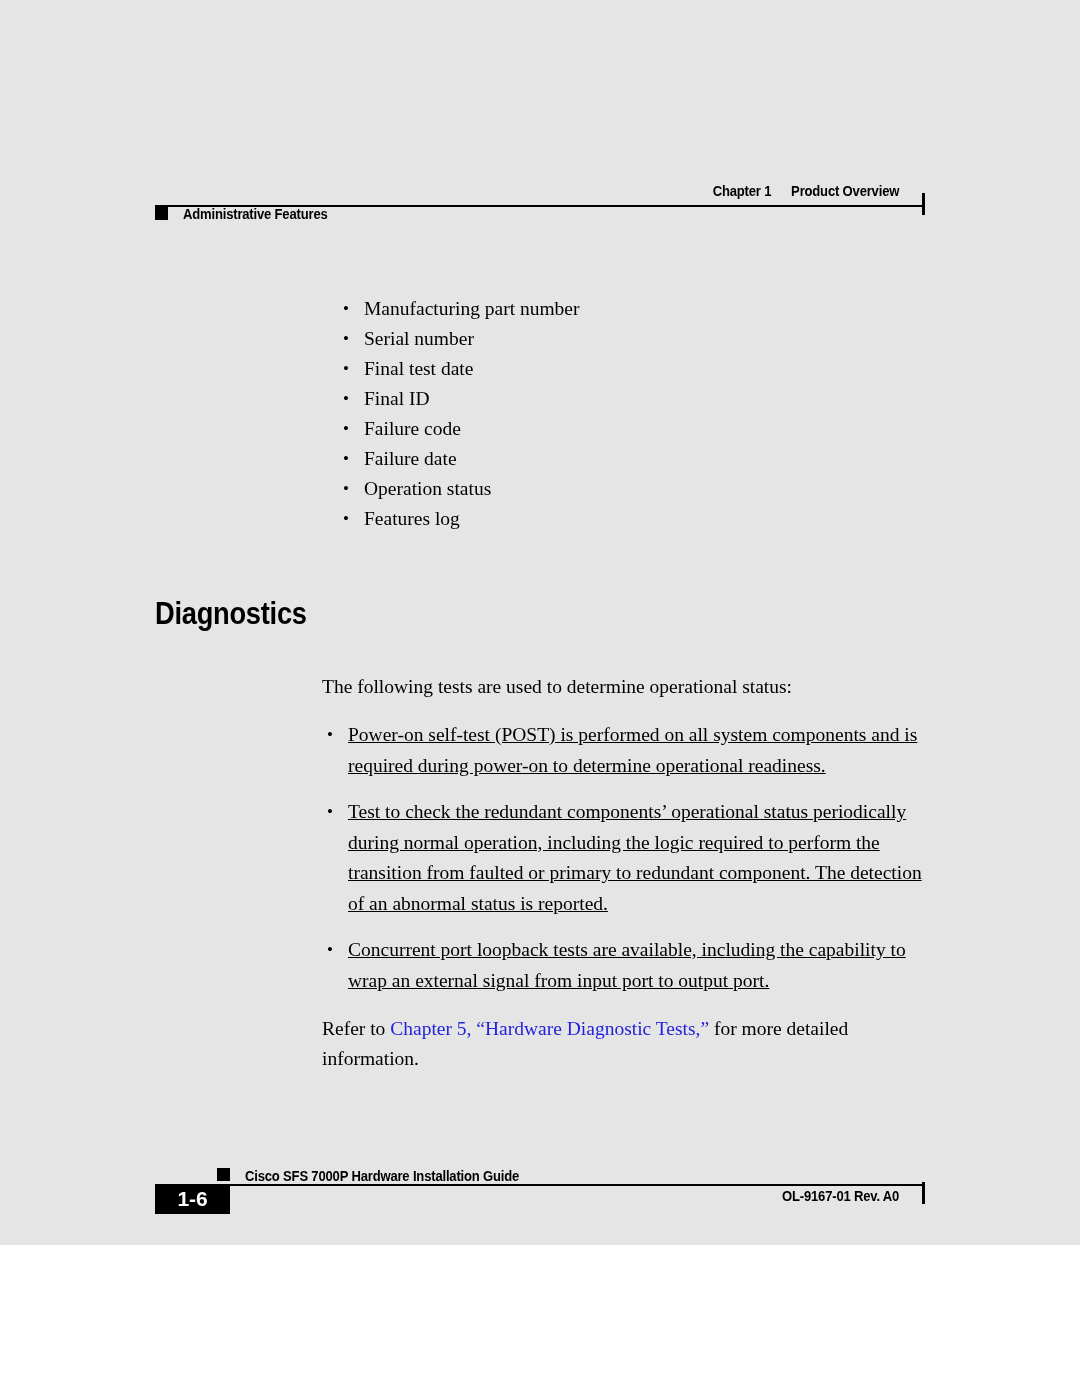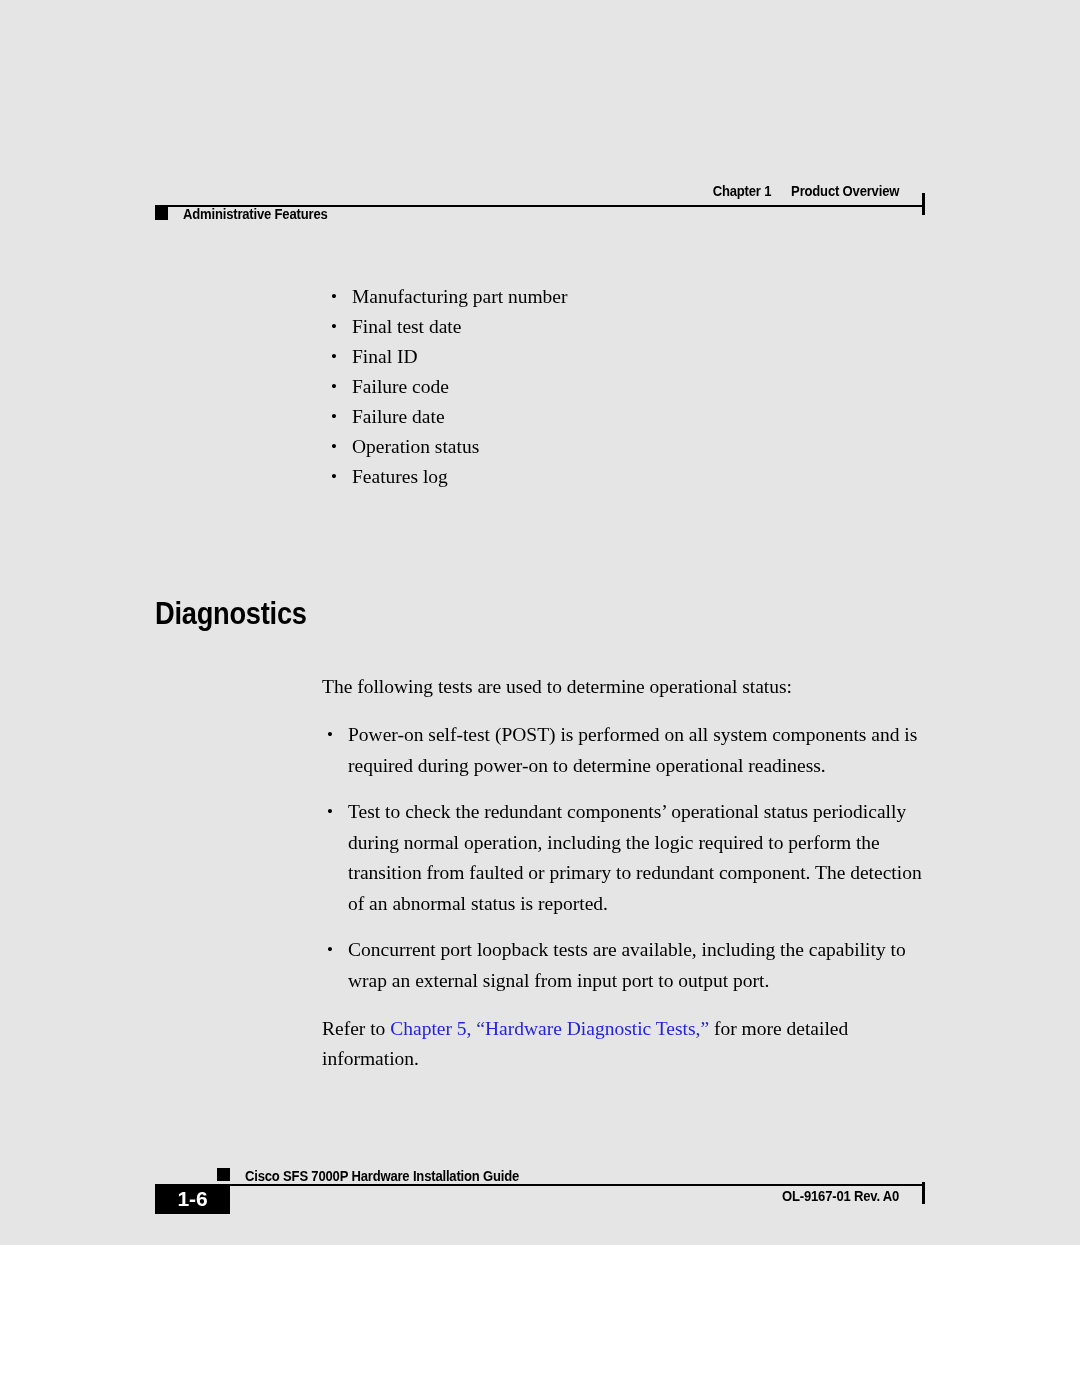--- a/index.html
+++ b/index.html
@@ -88,21 +88,21 @@
   
   .content {
     position: absolute;
     left: 322px;
     top: 278px;
     width: 605px;
   }
 
   .bullet-list {
     list-style: none;
-    margin: 4px;
+    margin: 16px;
     padding: 0;
   }
 
   .bullet-list li {
     position: relative;
     padding-left: 26px;
     font-size: 19.5px;
     line-height: 30px;
     margin: 0;
   }
@@ -147,20 +147,21 @@
   .para {
     font-size: 19.5px;
     line-height: 30px;
     margin: 0 0 18px 0;
   }
 
   .list-loose {
     list-style: none;
     margin: 0 0 4px 0;
     padding: 0;
+    text-decoration: underline;
   }
 
   .list-loose li {
     position: relative;
     padding-left: 26px;
     font-size: 19.5px;
     line-height: 30.5px;
     margin: 0 0 16px 0;
   }
 
@@ -276,20 +277,21 @@
     </div>
     <div class="header-rule"></div>
     <div class="header-endtick"></div>
     <div class="header-square"></div>
     <div class="header-left-label">Administrative Features</div>
   </div>
 
   <div class="content">
     <ul class="bullet-list list-tight">
       <li>Manufacturing part number</li>
+      <li>Serial number</li>
       <li>Final test date</li>
       <li>Final ID</li>
       <li>Failure code</li>
       <li>Failure date</li>
       <li>Operation status</li>
       <li>Features log</li>
     </ul>
   </div>
 
   <h1 class="section-heading">Diagnostics</h1>

